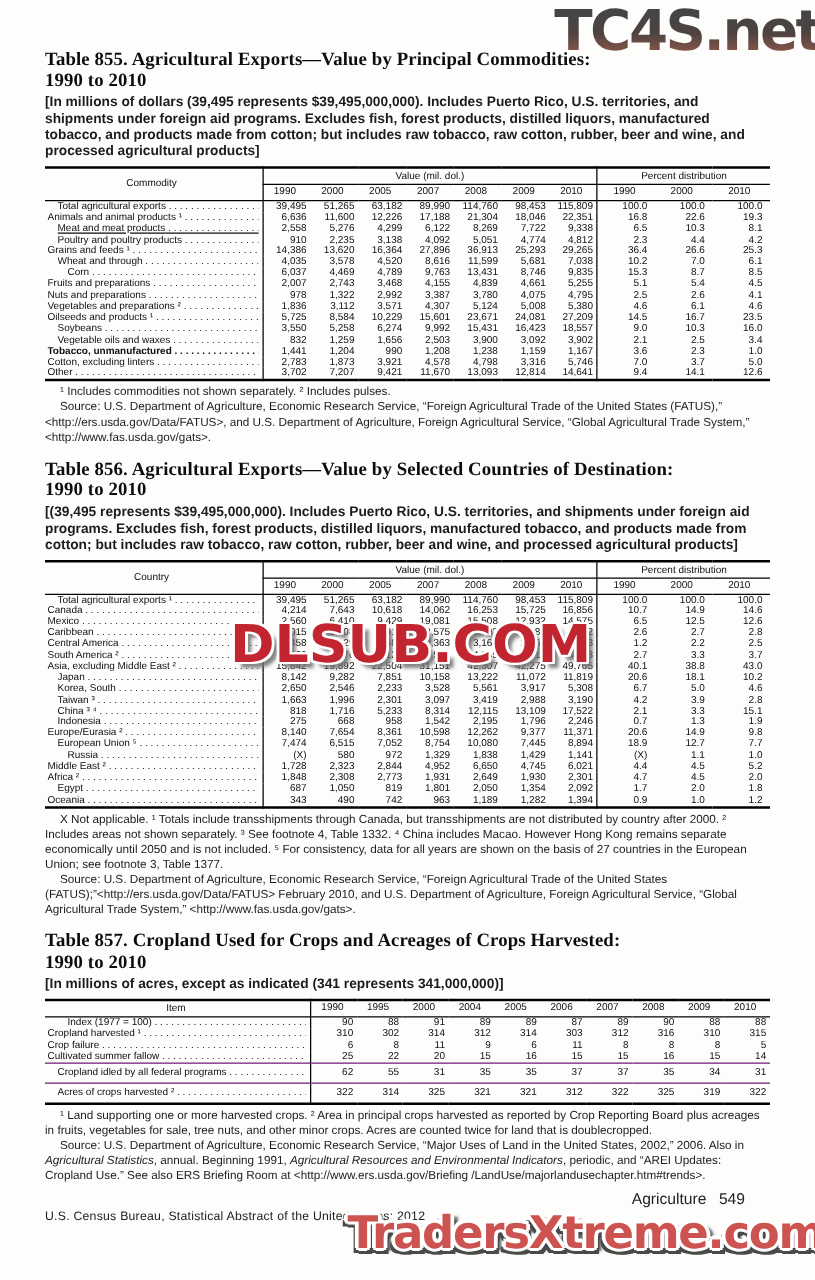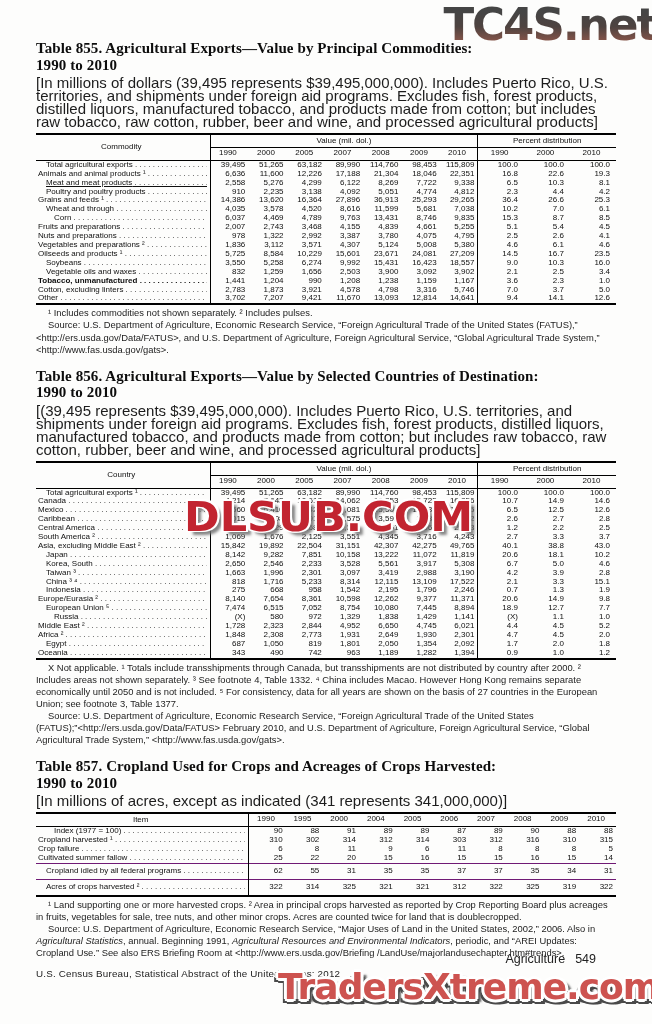--- a/index.html
+++ b/index.html
@@ -8,21 +8,21 @@
     background:#fdfdfc; color:#141414;
     font-family:"Liberation Sans", sans-serif;
     -webkit-font-smoothing:antialiased;
   }
   .content { position:absolute; left:36px; top:40px; width:580px; }
   section { margin-bottom:12px; }
   .tbl-title {
     font-family:"Liberation Serif", serif; font-weight:bold;
     font-size:15px; line-height:16.5px; letter-spacing:.1px; margin:0; color:#0d0d0d;
   }
-  .tbl-note { font-size:15px; line-height:13px; margin:3px 0 5px; color:#1c1c1c; }
+  .tbl-note { font-size:11px; line-height:13px; margin:3px 0 5px; color:#1c1c1c;font-weight:bold; }
 
   table {
     width:100%; border-collapse:collapse; table-layout:fixed;
     border-top:2px solid #000; border-bottom:2px solid #000;
     font-size:8px; margin-bottom:2px; color:#0f0f0f;
   }
   th, td { padding:0 3px 0 0; line-height:8.9px; font-weight:normal; }
   .vr { border-right:1px solid #000; }
   .hg { border-bottom:1px solid #000; text-align:center; padding:2px 0 1px; }
   .hy { text-align:center; padding:1px 3px 2px 0; }

